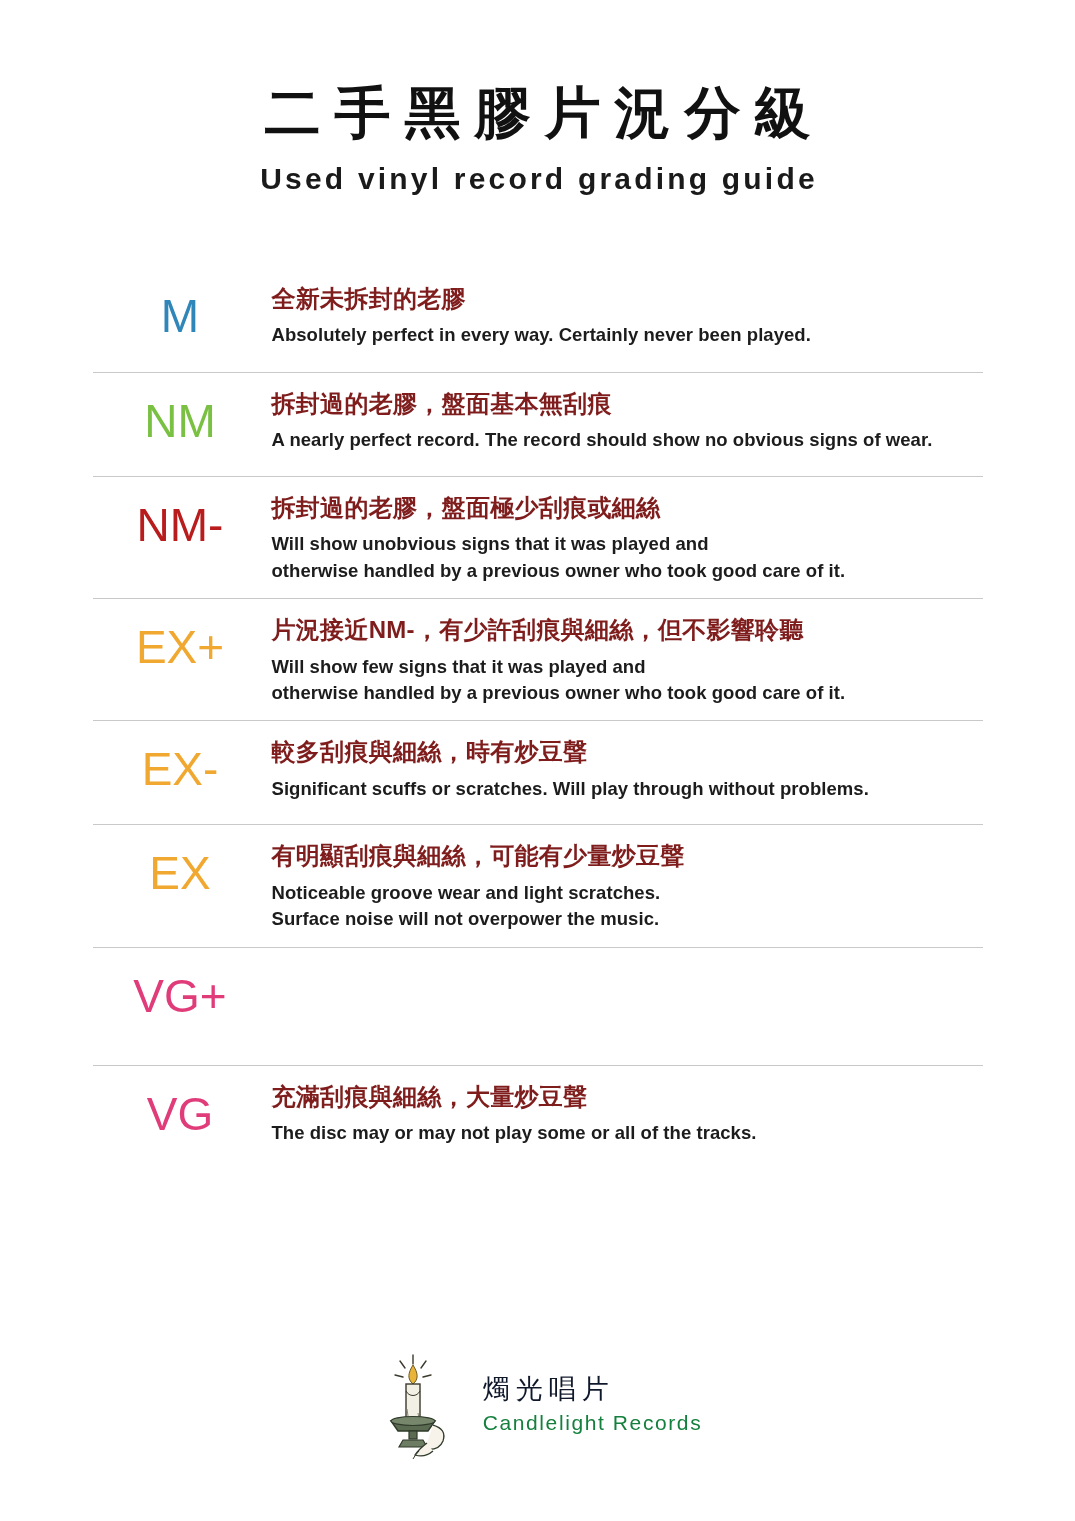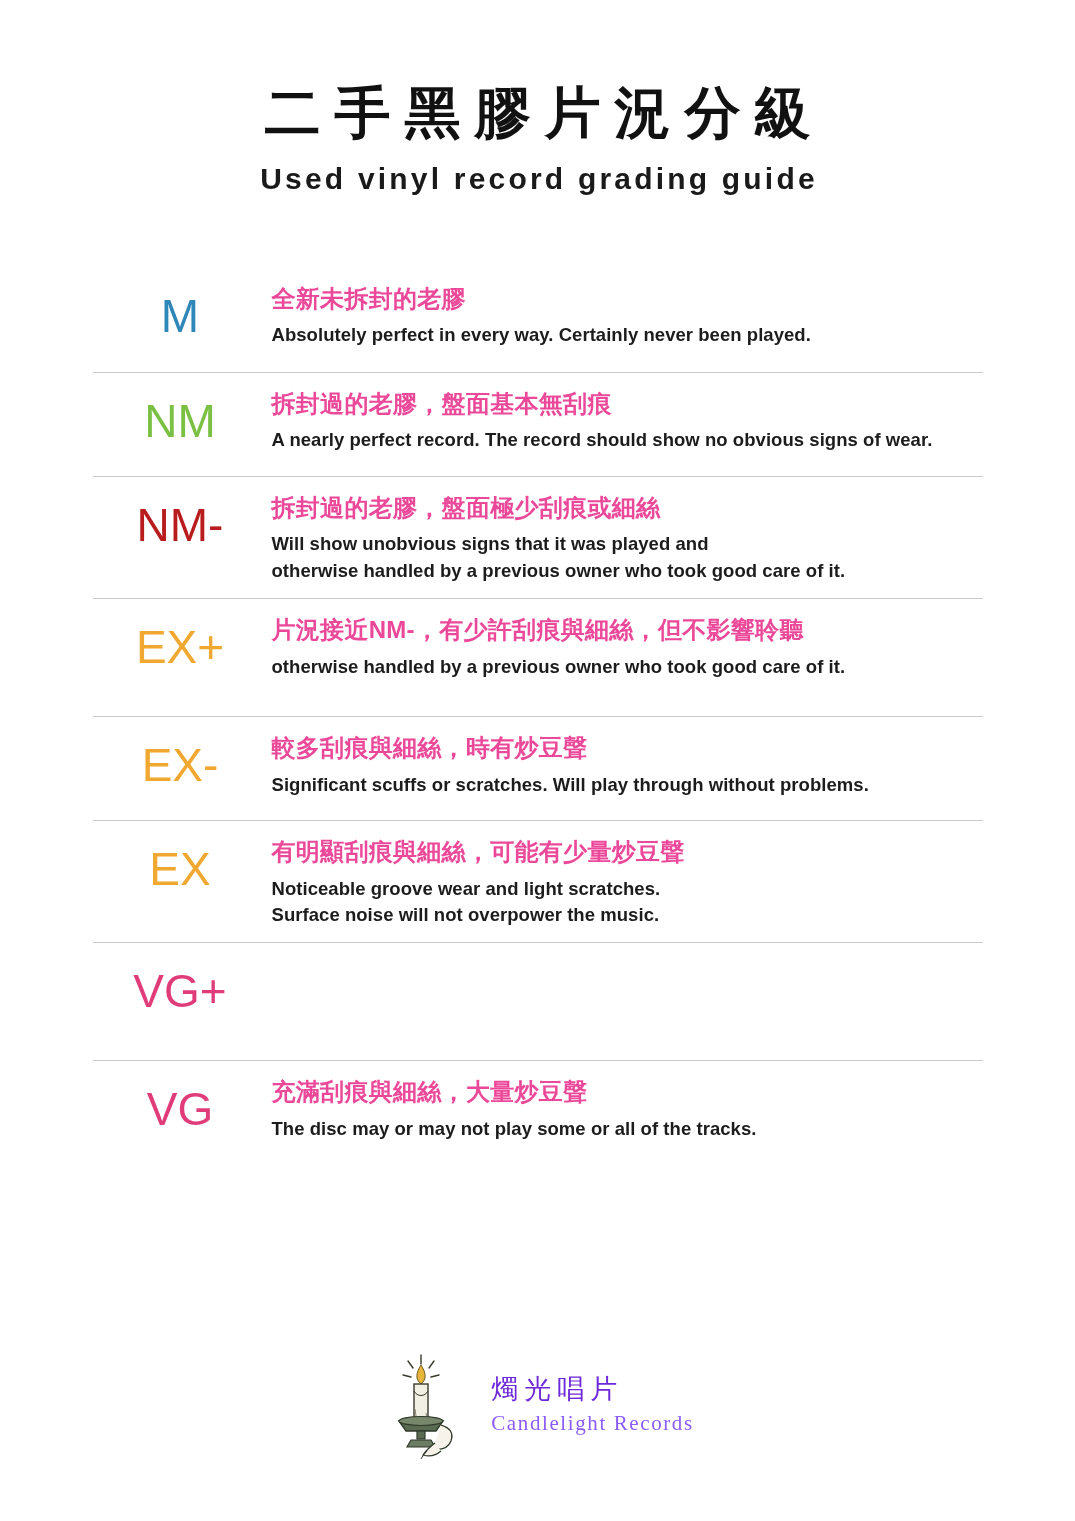--- a/index.html
+++ b/index.html
@@ -74,21 +74,21 @@
     letter-spacing: 0px;
     font-family: "Liberation Sans", sans-serif;
   }
   .texts {
     flex: 1 1 auto;
     padding-left: 4px;
   }
   .zh {
     font-size: 24px;
     font-weight: bold;
-    color: #ec4899;
+    color: #7f1d1d;
     line-height: 1.45;
     letter-spacing: 0.3px;
   }
   .en {
     margin-top: 6px;
     font-size: 18.5px;
     font-weight: bold;
     color: #1c1c1c;
     line-height: 1.42;
     letter-spacing: 0.05px;
@@ -121,29 +121,29 @@
     height: 110px;
     position: relative;
   }
   .brand {
     text-align: left;
     padding-bottom: 6px;
   }
   .brand-zh {
     font-size: 27px;
     letter-spacing: 6px;
-    color: #6d28d9;
+    color: #0f172a;
     font-family: Liberation Sans, sans-serif;
   }
   .brand-en {
     margin-top: 4px;
     font-size: 21px;
     letter-spacing: 1.6px;
-    color: #8b5cf6;
-    font-family: Liberation Serif, serif;
+    color: #15803d;
+    font-family: Liberation Sans, sans-serif;
   }
 </style>
 </head>
 <body>
 
 <div class="page">
 
   <div class="header">
     <div class="title-zh">二手黑膠片況分級</div>
     <div class="title-en">Used vinyl record grading guide</div>
@@ -180,20 +180,21 @@
           <span class="en-line">otherwise handled by a previous owner who took good care of it.</span>
         </div>
       </div>
     </div>
 
     <div class="row r-exp">
       <div class="grade" style="color: rgb(240, 168, 48);">EX+</div>
       <div class="texts">
         <div class="zh">片況接近NM-，有少許刮痕與細絲，但不影響聆聽</div>
         <div class="en">
+          <span class="en-line">Will show few signs that it was played and</span>
           <span class="en-line">otherwise handled by a previous owner who took good care of it.</span>
         </div>
       </div>
     </div>
 
     <div class="row r-exm">
       <div class="grade" style="color: rgb(240, 168, 48);">EX-</div>
       <div class="texts">
         <div class="zh">較多刮痕與細絲，時有炒豆聲</div>
         <div class="en">

